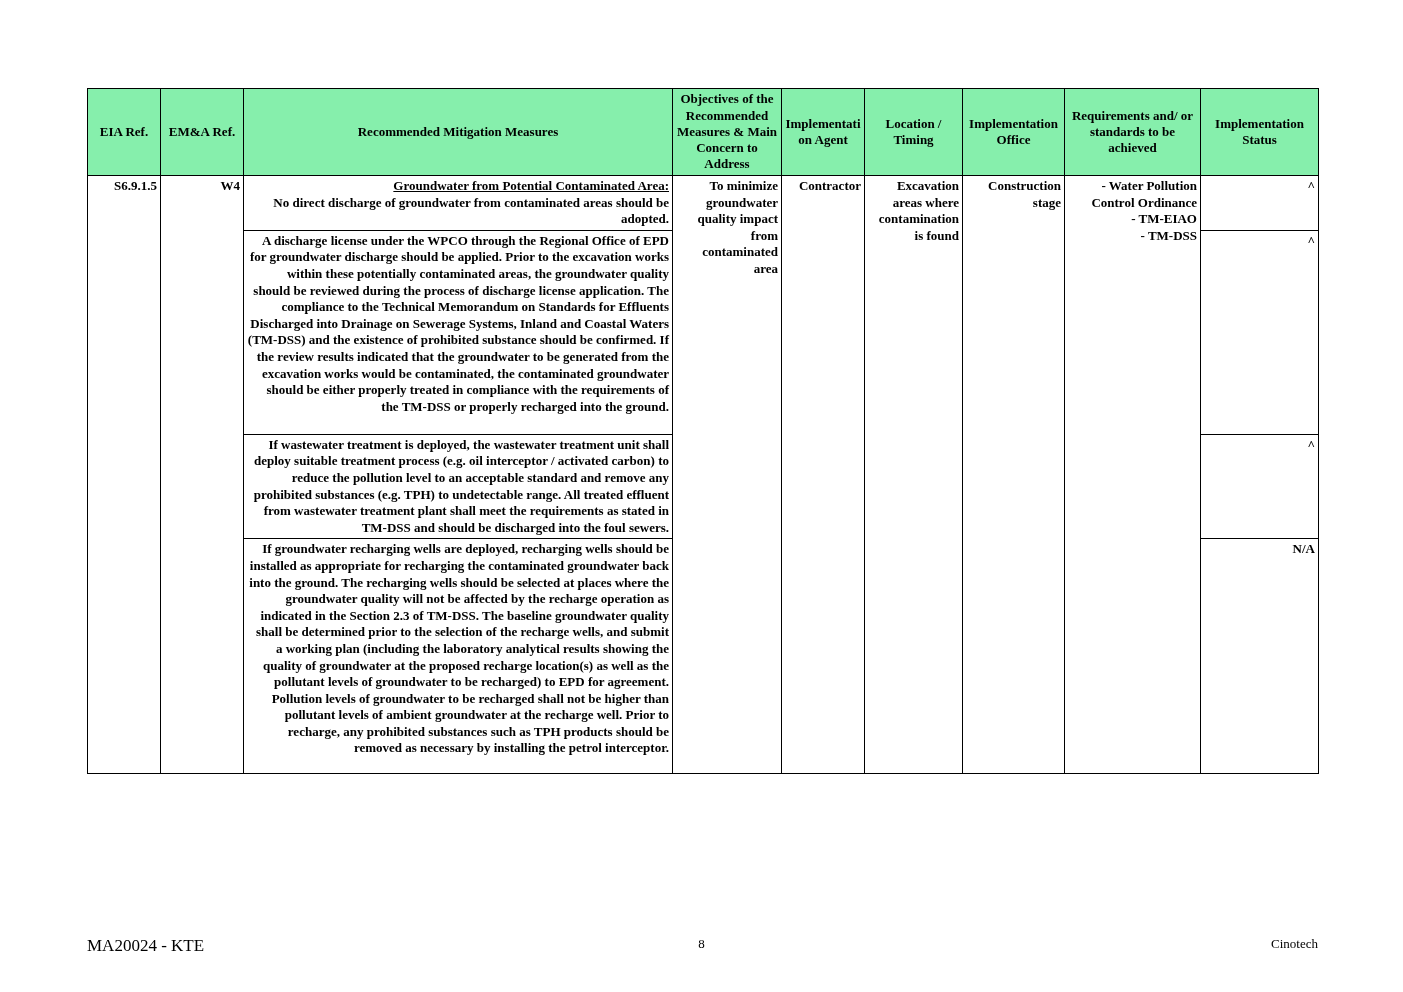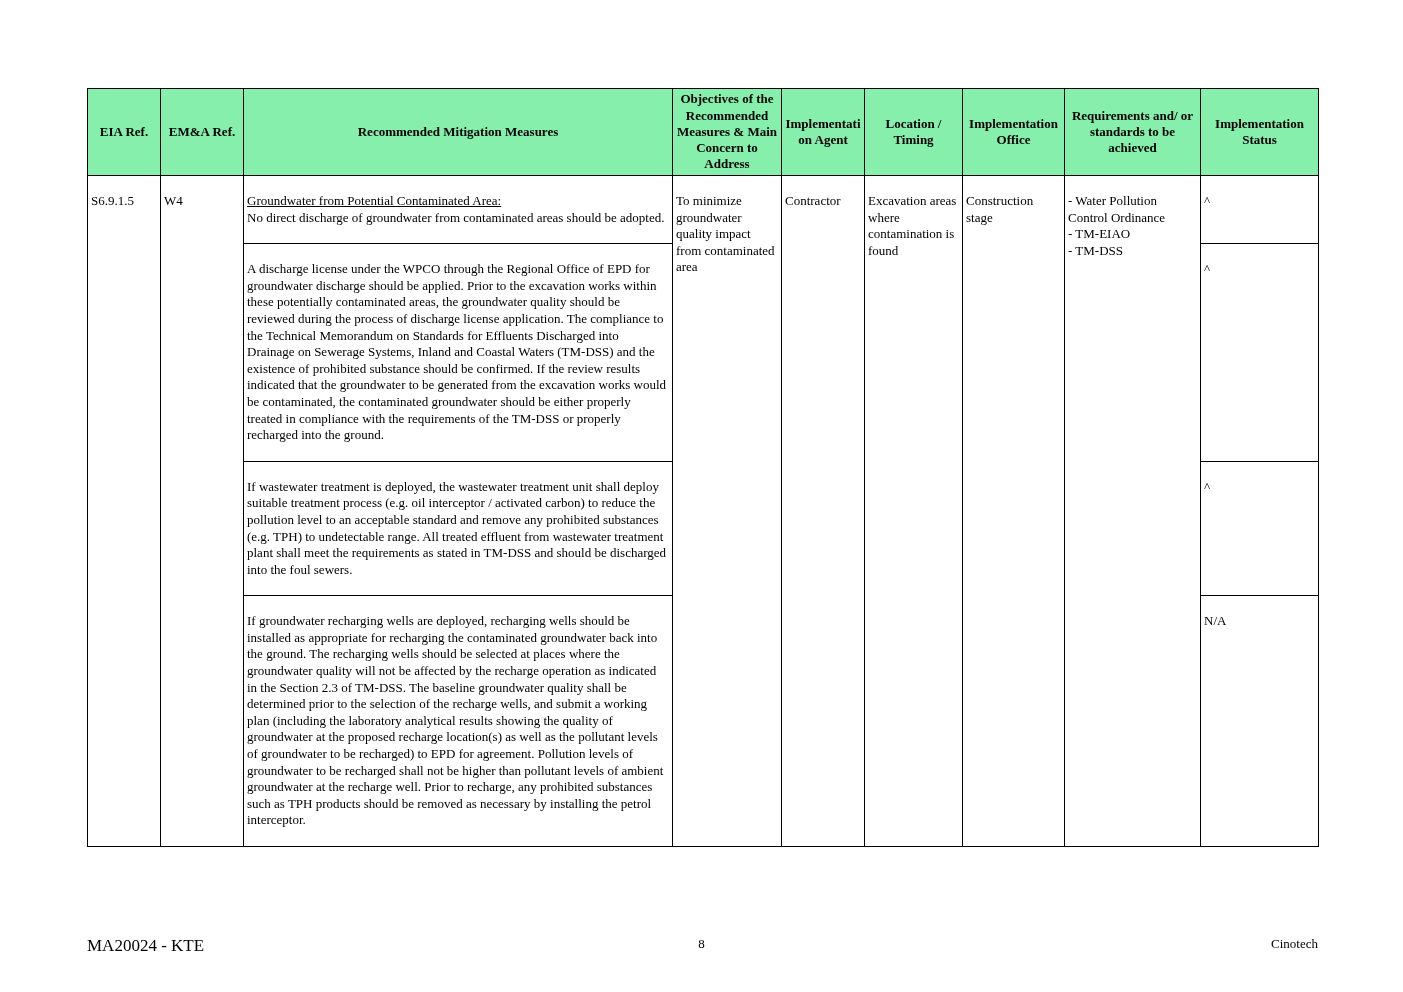--- a/index.html
+++ b/index.html
@@ -30,23 +30,24 @@
     background: #86efac;
     font-weight: bold;
     text-align: center;
     vertical-align: middle;
     padding: 2px 3px;
     line-height: 1.25;
     height: 87px;
   }
   table.emis td {
     vertical-align: top;
-    padding: 17px 3px;
+    padding: 2px 3px;
     line-height: 16.6px;
-    text-align: left;
+    text-align: right;
+    font-weight: bold;
   }
   td.center { text-align: center; }
   td.status { text-align: center; }
   .u { text-decoration: underline; }
   .bw { word-break: break-all; margin-top: 20px; }
   .h1 { height: 45px; }
   .h2 { height: 204px; }
   .h3 { height: 88px; }
   .h4 { height: 235px; }
 

